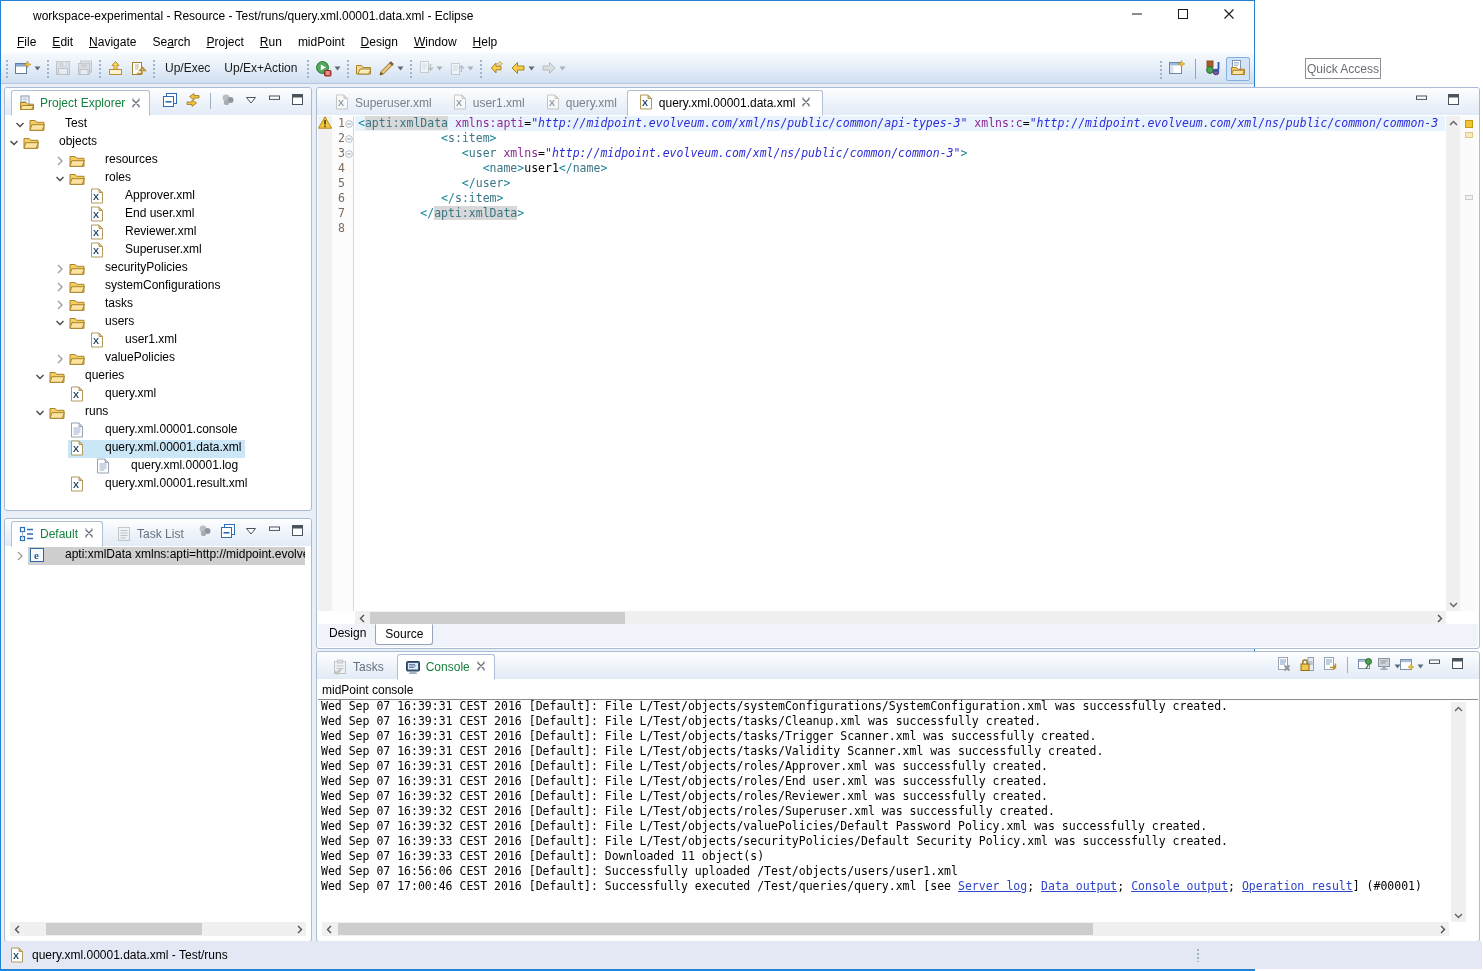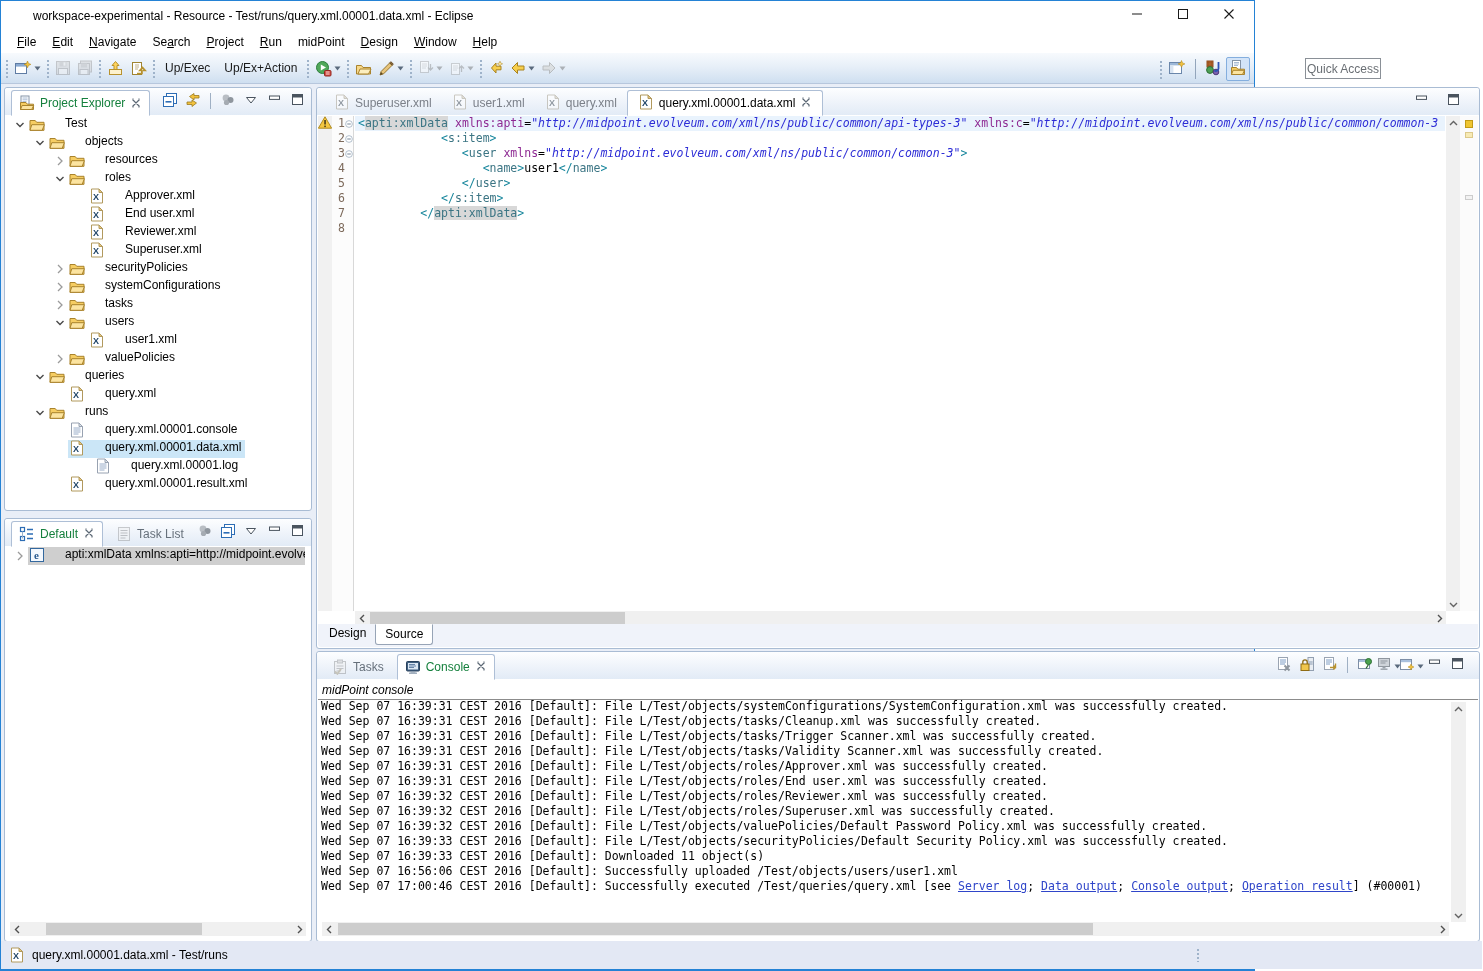--- a/index.html
+++ b/index.html
@@ -97,21 +97,21 @@
   .sb-arrow { position:absolute; left:0; width:100%; height:14px; display:flex; align-items:center; justify-content:center; }
   .code-hscroll { position:absolute; left:38px; right:33px; top:523px; height:14px; background:#f0f0f0; }
   .hsb-arrow { position:absolute; top:0; width:14px; height:14px; display:flex; align-items:center; justify-content:center; }
   .hsb-thumb { position:absolute; top:1px; height:12px; background:#cdcdcd; }
   .bottom-strip { position:absolute; left:1px; right:1px; bottom:1px; height:23px; background:#f0f3fa; border-radius:0 0 3px 3px; }
   .src-tabs { position:absolute; left:2px; bottom:2px; height:21px; display:flex; align-items:flex-start; }
   .src-tab { padding:2px 9px 3px 9px; font-size:12px; color:#000; }
   .src-tab.active { background:#fff; border:1px solid #97a4b6; border-top:1px solid #fff; border-radius:0 0 3px 3px; }
   
   .console-body { position:absolute; left:1px; right:1px; top:28px; bottom:1px; background:#fff; border-radius:0 0 3px 3px; overflow:hidden; }
-  .console-title { padding:3px 0 2px 4px; font-size:12px; color:#000; border-bottom:1px solid #8c8c8c;font-style:italic; }
+  .console-title { padding:3px 0 2px 4px; font-size:12px; color:#000; border-bottom:1px solid #8c8c8c; }
   .console-log { padding:0 0 0 3px; margin-top:-1px; }
   .console-line { height:15px; line-height:15px; font-family:"DejaVu Sans Mono", monospace; font-size:11.5px; white-space:pre; }
   .console-line a { color:#2f45c9; text-decoration:underline; }
   .console-vscroll { position:absolute; right:12px; top:22px; width:15px; height:220px; background:#f0f0f0; }
   .console-hscroll { position:absolute; left:4px; right:29px; bottom:4px; height:14px; background:#f0f0f0; }
   
   .outline-body { position:absolute; left:1px; right:1px; top:28px; bottom:1px; background:#fff; border-radius:0 0 3px 3px; overflow:hidden; }
   .outline-hscroll { position:absolute; left:4px; right:4px; bottom:4px; height:14px; background:#f0f0f0; }
   
   .statusbar { position:absolute; left:0; bottom:0; width:1481px; height:28px; background:#e3e8f4;
@@ -418,21 +418,21 @@
               </svg>
             </span>
             <span class="tr-body">
               <span class="tr-icon"><svg width="16" height="16" viewBox="0 0 16 16">
                   <path d="M1 4.5 h5.2 l1.5 1.8 H15 v8 H1z" fill="#f6cd62" stroke="#a9832d"></path>
                   <path d="M1 14.3 l1.8-5.6 h12.6 l-2.2 5.6z" fill="#fce4a0" stroke="#a9832d"></path>
                 </svg></span>
               <span class="tr-label">Test</span>
             </span>
           </div>
-          <div class="tree-row" style="padding-left: 26px;">
+          <div class="tree-row" style="">
             <span class="tr-chevron">
               <svg width="16" height="16" viewBox="0 0 16 16">
                 <path d="M4.5 6 L8 9.5 11.5 6" fill="none" stroke="#4a4a4a" stroke-width="1.4"></path>
               </svg>
             </span>
             <span class="tr-body">
               <span class="tr-icon"><svg width="16" height="16" viewBox="0 0 16 16">
                   <path d="M1 4.5 h5.2 l1.5 1.8 H15 v8 H1z" fill="#f6cd62" stroke="#a9832d"></path>
                   <path d="M1 14.3 l1.8-5.6 h12.6 l-2.2 5.6z" fill="#fce4a0" stroke="#a9832d"></path>
                 </svg></span>

